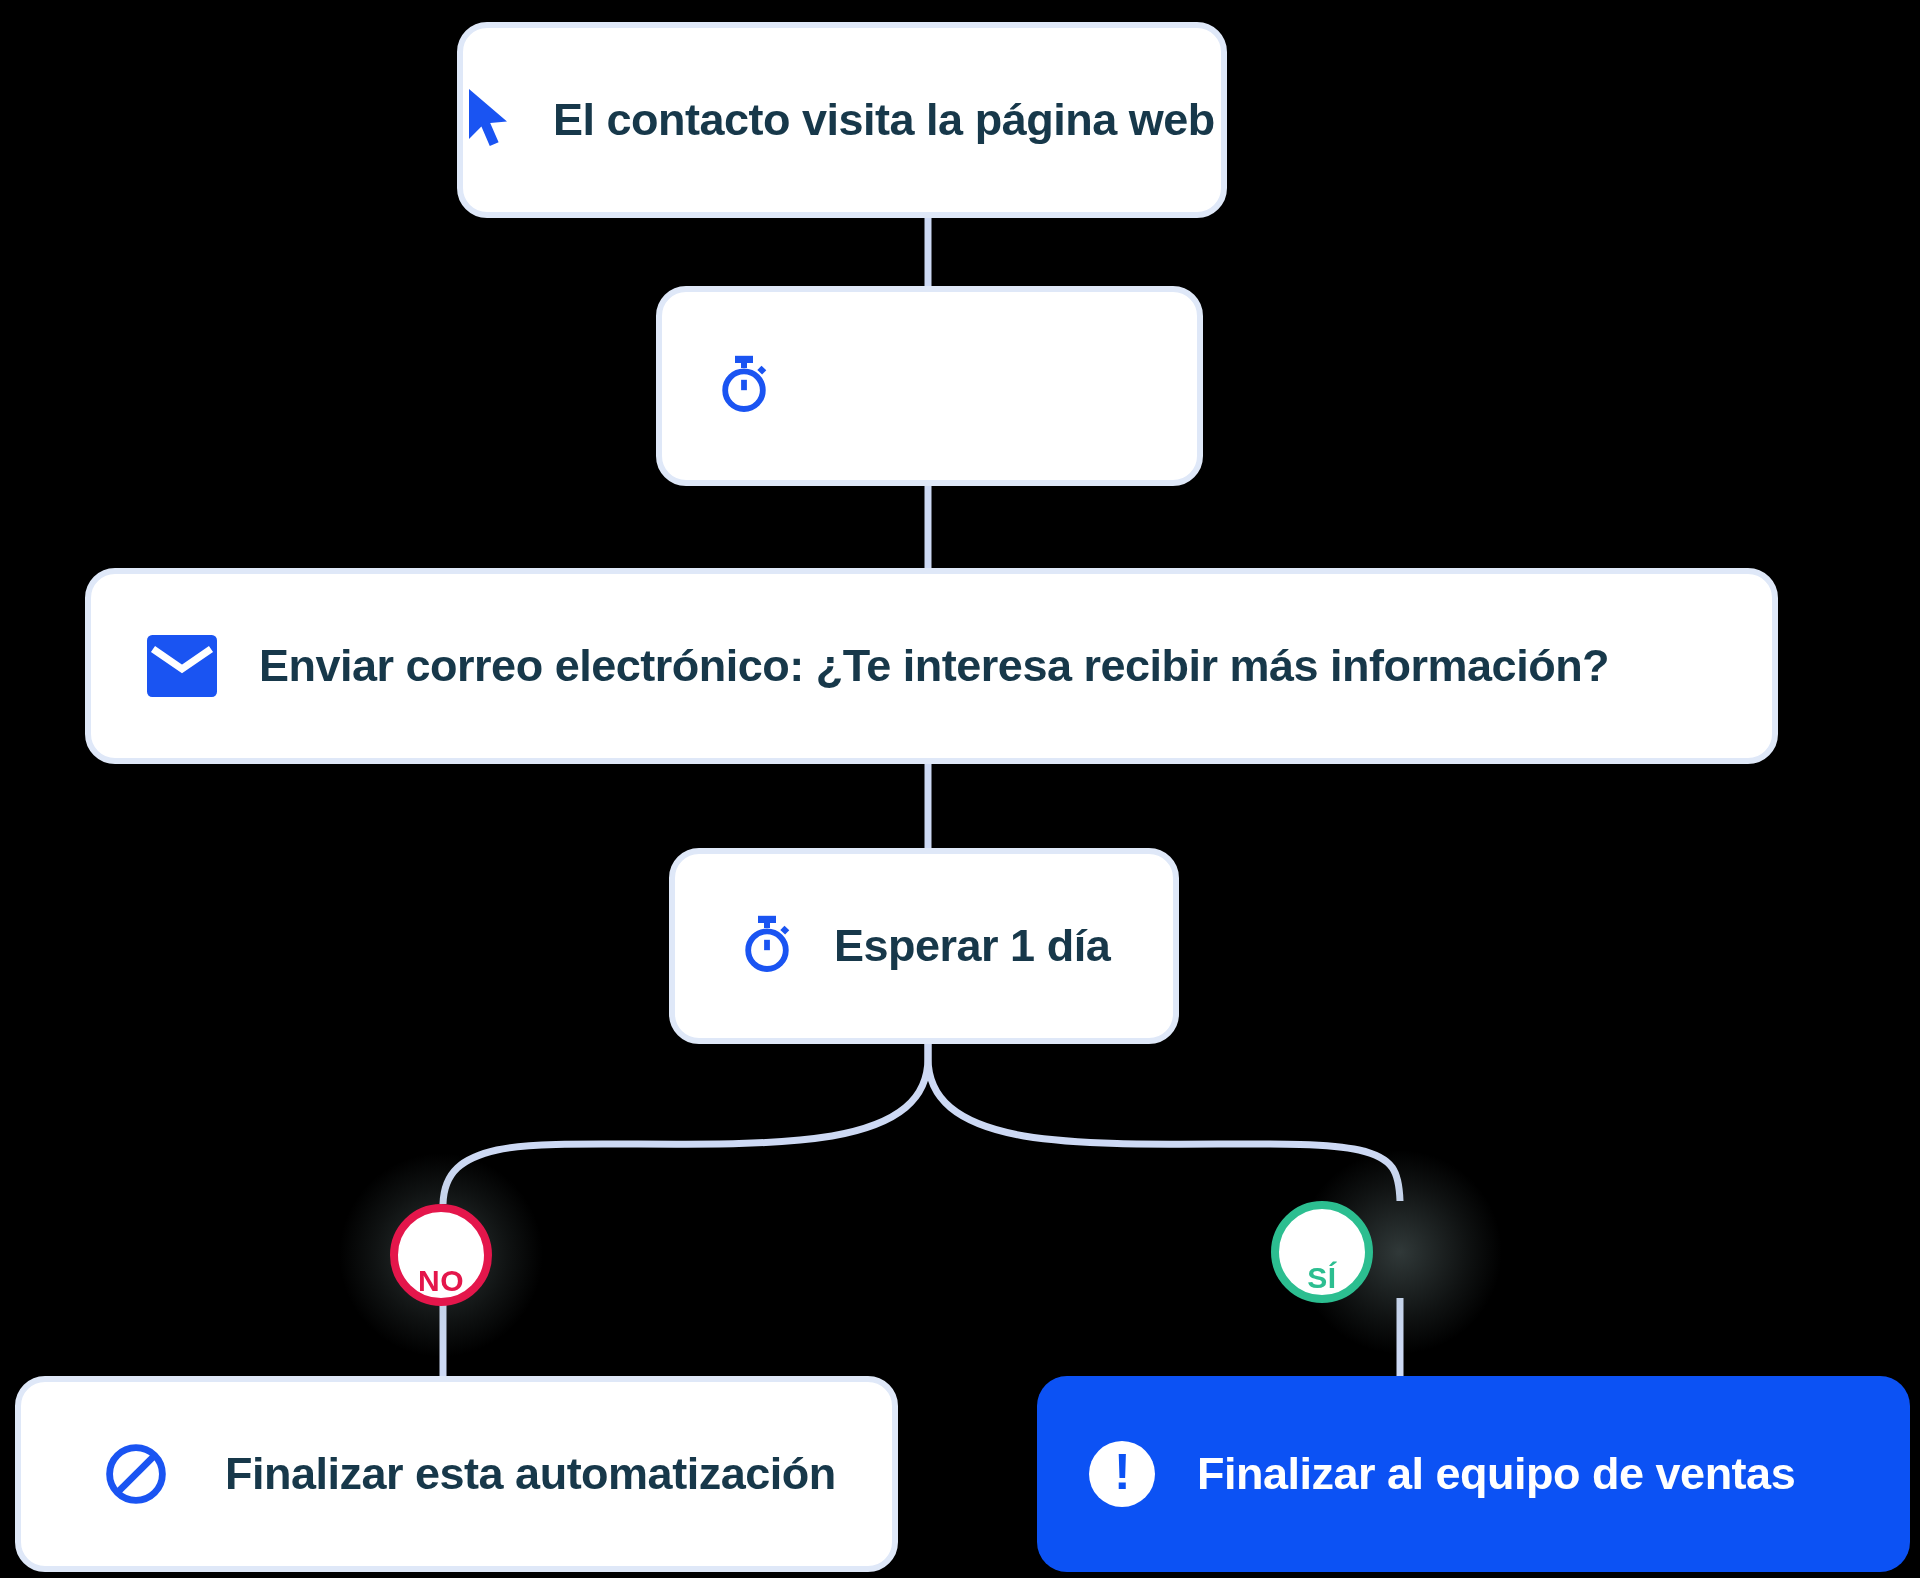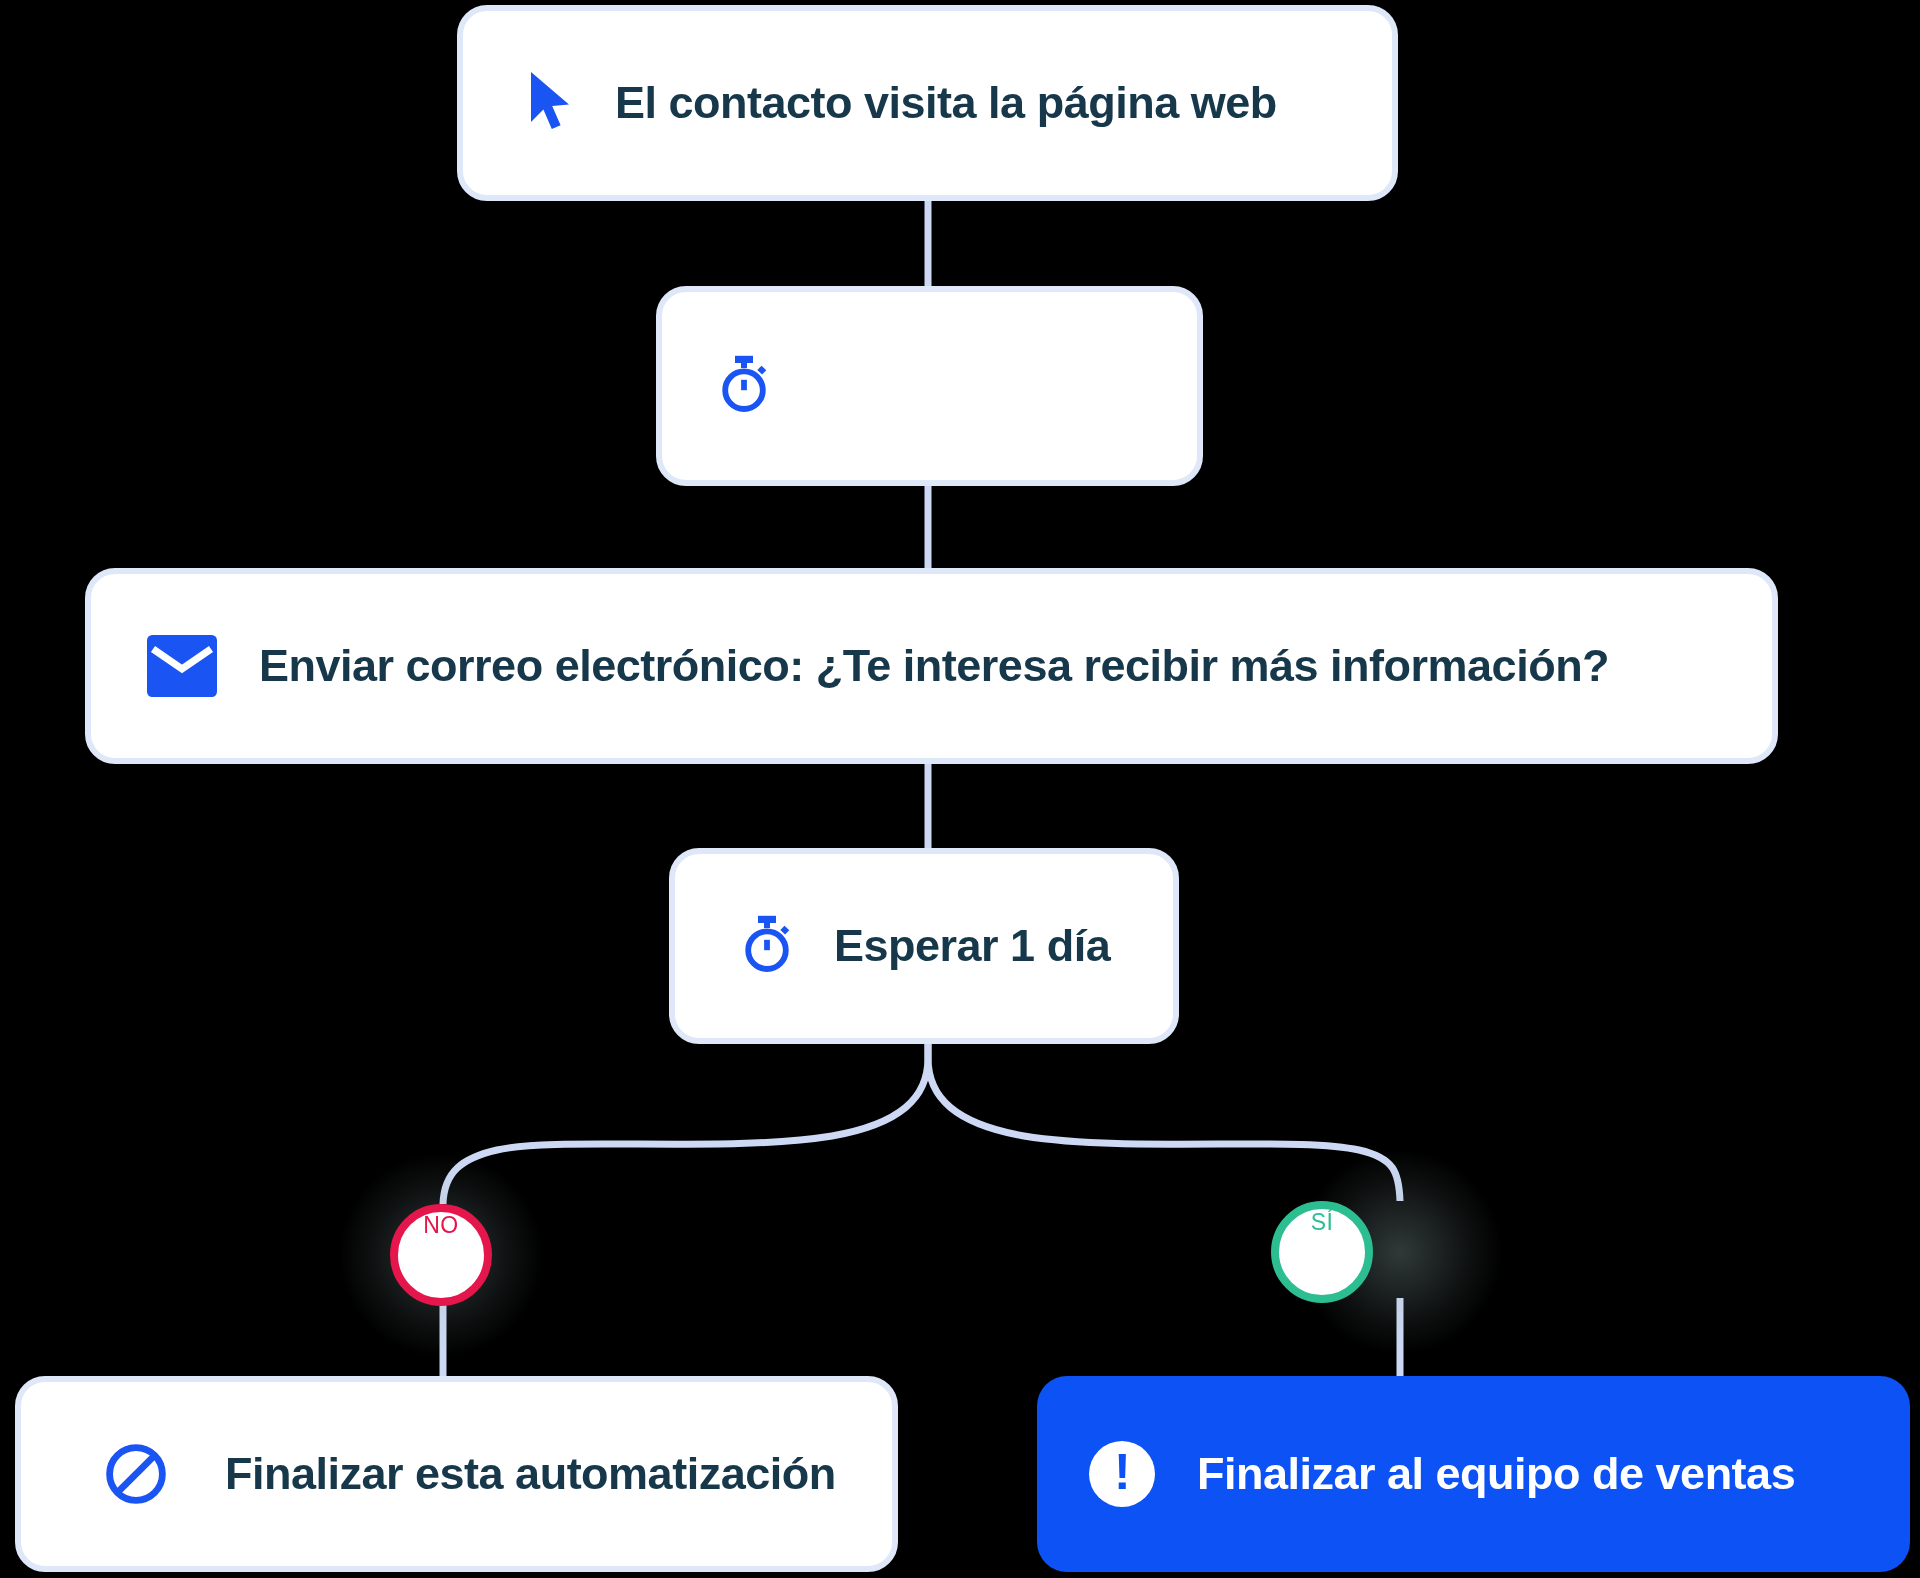--- a/index.html
+++ b/index.html
@@ -41,21 +41,21 @@
     border-radius:30px;
     display:flex;
     align-items:center;
     white-space:nowrap;
     color:var(--card-text);
     font-weight:bold;
     font-size:45px;
     letter-spacing:-0.5px;
   }
   .card .label{display:inline-block;}
-  #node-trigger{left:457px;top:5px;width:941px;height:196px;padding-left:62px;gap:40px;}
+  #node-trigger{left:457px;top:22px;width:770px;height:196px;gap:40px;}
   #node-wait1{left:656px;top:286px;width:547px;height:200px;padding-left:55px;gap:40px;}
   #node-email{left:85px;top:568px;width:1693px;height:196px;padding-left:56px;gap:42px;}
   #node-wait2{left:669px;top:848px;width:510px;height:196px;padding-left:65px;gap:40px;}
   #node-end{left:15px;top:1376px;width:883px;height:196px;padding-left:82px;gap:56px;}
   #node-notify{
     left:1037px;top:1376px;width:873px;height:196px;padding-left:52px;gap:42px;
     background:var(--notify-bg);
     border:none;
     color:var(--notify-text);
   }
@@ -67,23 +67,23 @@
     background:radial-gradient(circle, rgba(150,176,176,0.32) 0%, rgba(150,176,176,0.10) 45%, rgba(0,0,0,0) 68%);
     pointer-events:none;
   }
   #halo-no{left:335px;top:1149px;}
   #halo-yes{left:1294px;top:1146px;}
   .branch{
     position:absolute;
     width:102px;height:102px;
     border-radius:50%;
     background:var(--card-bg);
-    display:flex;align-items:flex-start;justify-content:center;
-    font-size:23px;
-    font-weight:normal;
+    display:flex;align-items:flex-end;justify-content:center;
+    font-size:30px;
+    font-weight:bold;
     letter-spacing:0.5px;
   }
   #branch-no{left:390px;top:1204px;border:8px solid var(--branch-no);color:var(--branch-no);}
   #branch-yes{left:1271px;top:1201px;border:8px solid var(--branch-yes);color:var(--branch-yes);}
   .excl-circle{
     width:66px;height:66px;border-radius:50%;
     background:#ffffff;
     display:flex;align-items:center;justify-content:center;
     flex:0 0 auto;
   }

